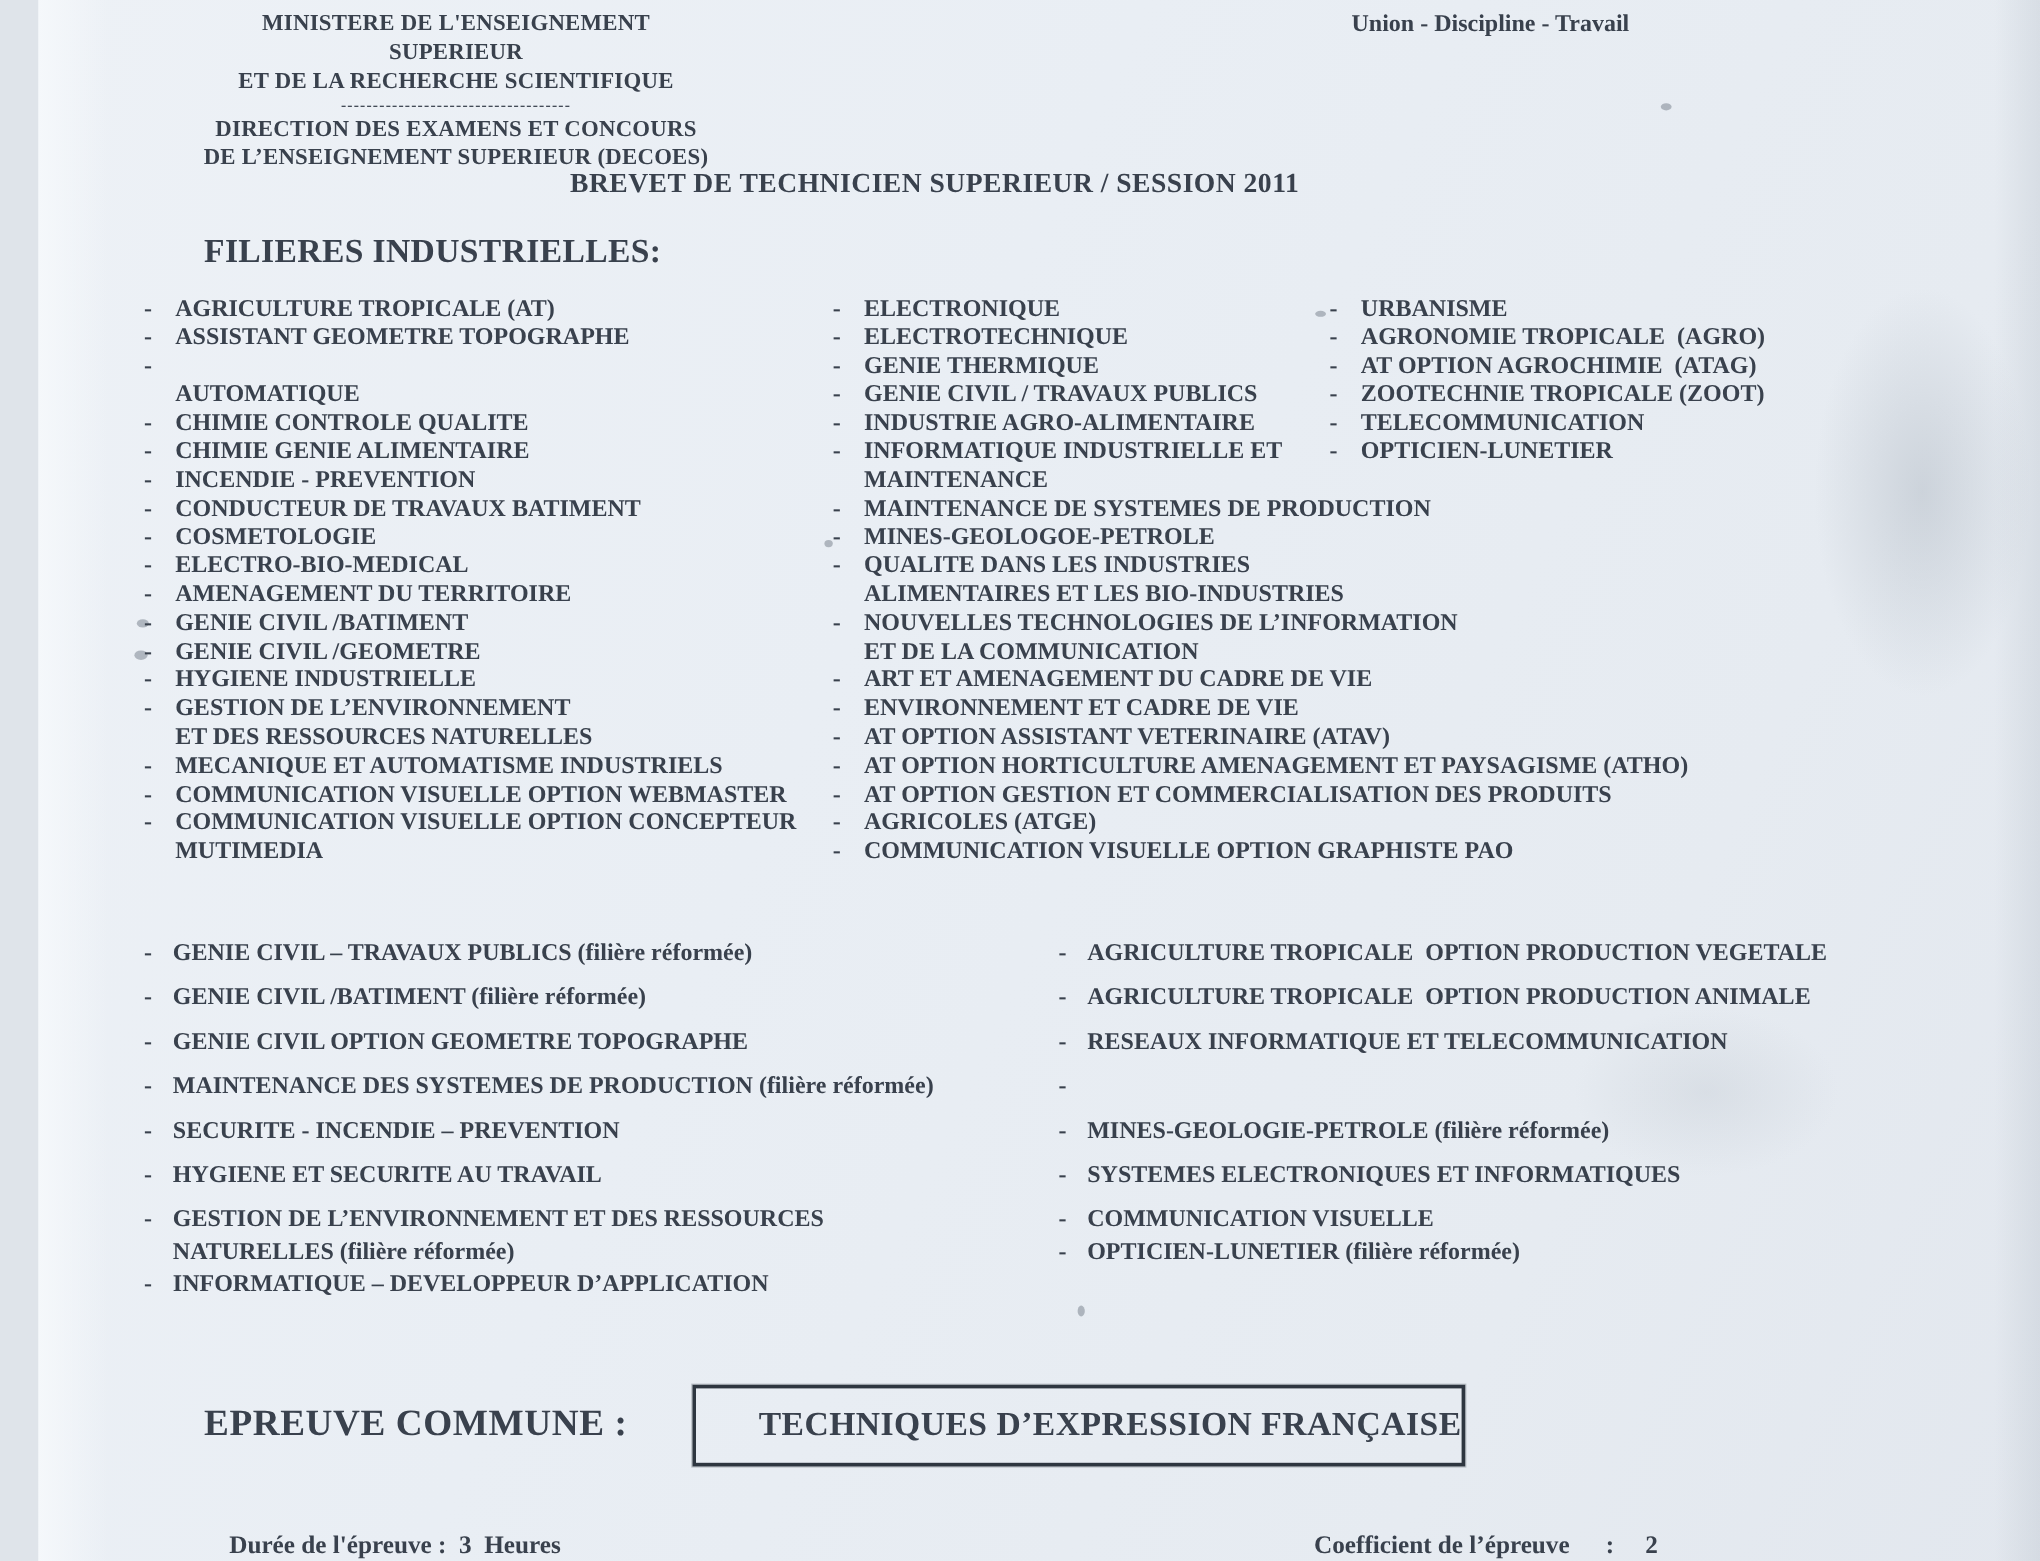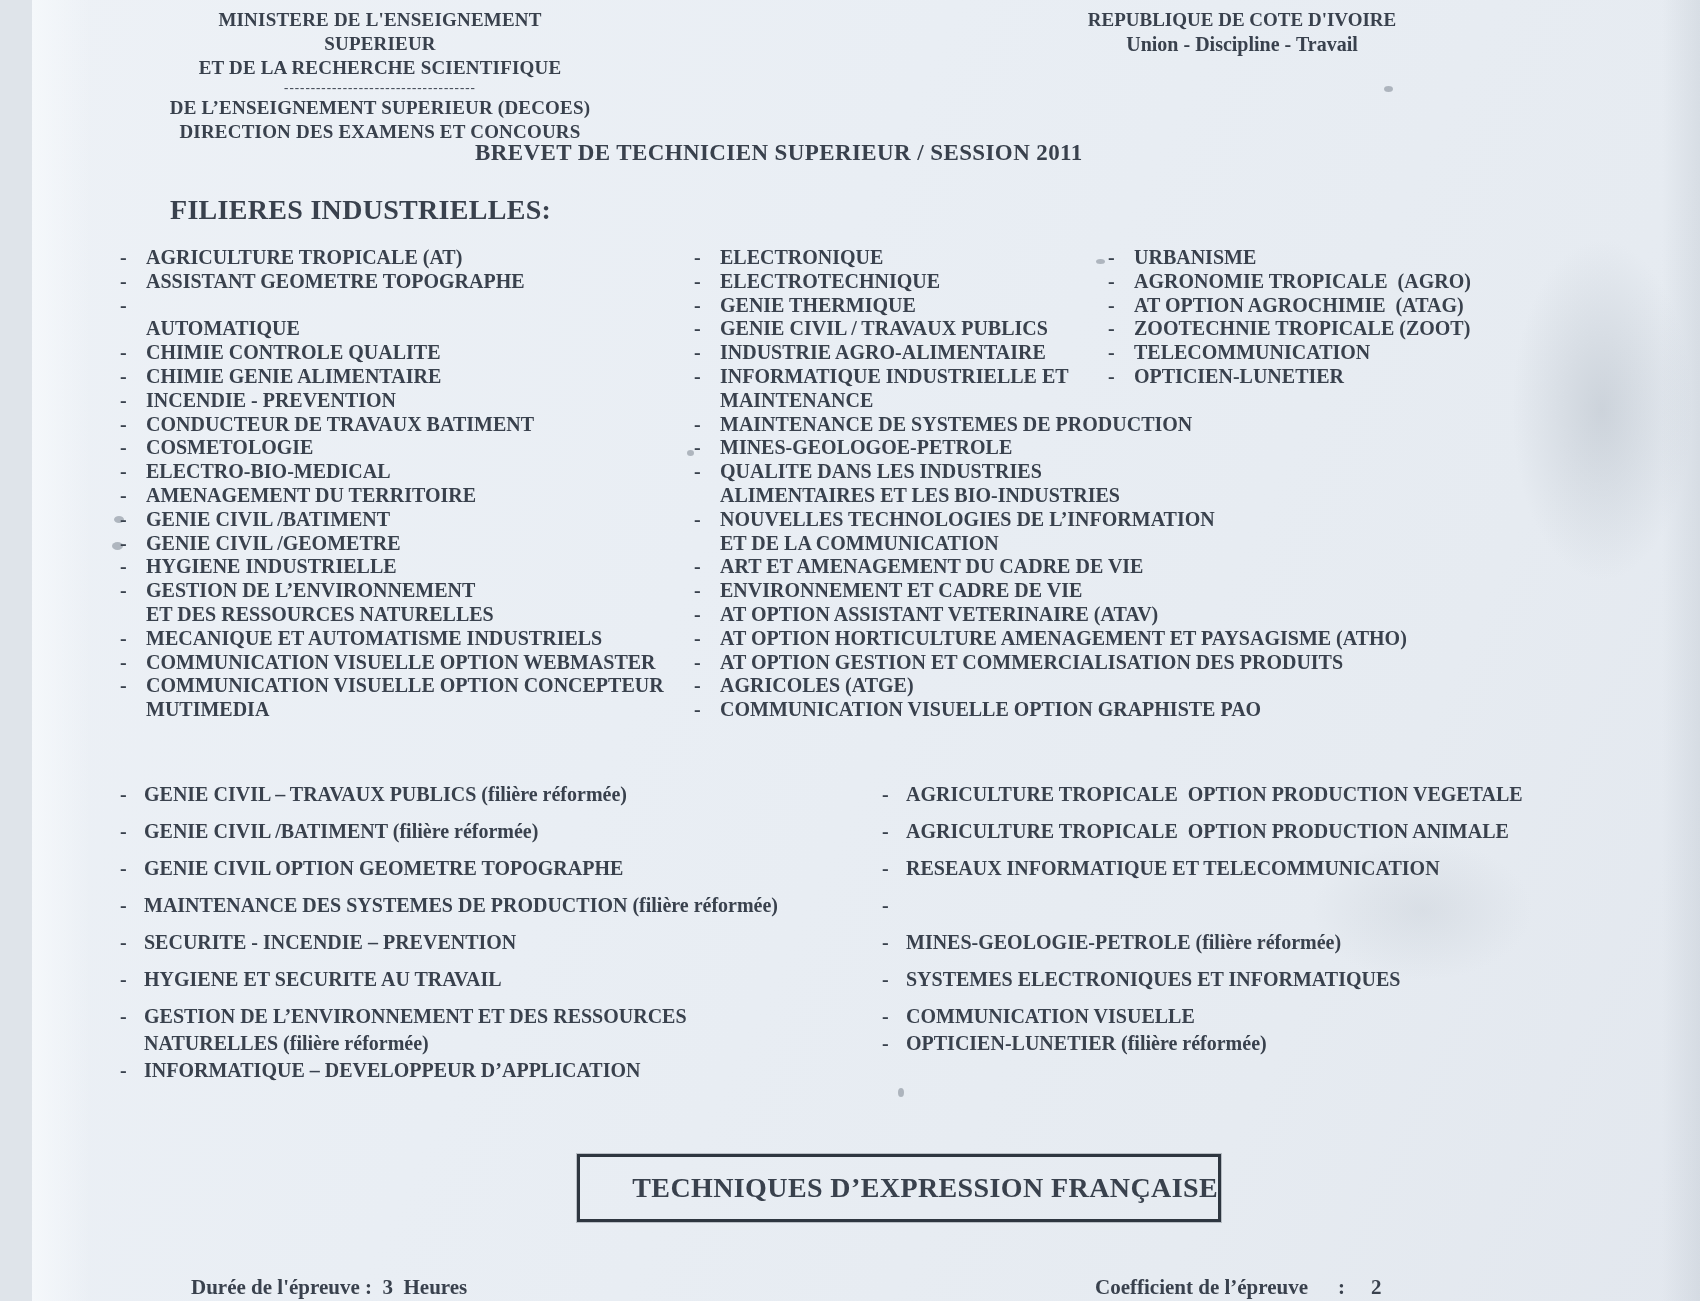--- a/index.html
+++ b/index.html
@@ -74,26 +74,25 @@
   <div class="speck" style="left:82px;top:516px;width:10px;height:7px;"></div>
   <div class="speck" style="left:80px;top:542px;width:11px;height:8px;"></div>
   <div class="speck" style="left:655px;top:450px;width:7px;height:6px;"></div>
   <div class="speck" style="left:1064px;top:259px;width:9px;height:5px;"></div>
   <div class="speck" style="left:866px;top:1088px;width:6px;height:9px;"></div>
 
   <div class="hdr-left">
     <div>MINISTERE DE L'ENSEIGNEMENT SUPERIEUR</div>
     <div>ET DE LA RECHERCHE SCIENTIFIQUE</div>
     <div class="divider">------------------------------------</div>
+    <div>DIRECTION DES EXAMENS ET CONCOURS</div>
     <div>DE L’ENSEIGNEMENT SUPERIEUR (DECOES)</div>
-    <div>DIRECTION DES EXAMENS ET CONCOURS</div>
   </div>
 
   <div class="hdr-right">
-    <div>REPUBLIQUE DE COTE D'IVOIRE</div>
     <div class="motto">Union - Discipline - Travail</div>
   </div>
 
   <div class="doc-title">BREVET DE TECHNICIEN SUPERIEUR / SESSION 2011</div>
 
   <div class="section-heading">FILIERES INDUSTRIELLES:</div>
 
   <div class="col b1 col-1">
       <div class="li-row">
         <span class="dash">-</span>
@@ -349,20 +348,21 @@
       <div class="li-row">
         <span class="dash">-</span>
         <span class="li-text">COMMUNICATION VISUELLE</span>
       </div>
       <div class="li-row tight">
         <span class="dash">-</span>
         <span class="li-text">OPTICIEN-LUNETIER (filière réformée)</span>
       </div>
     </div>
 
+  <div class="epreuve-label">EPREUVE COMMUNE :</div>
   <div class="epreuve-box">
     <span>TECHNIQUES D’EXPRESSION FRANÇAISE</span>
   </div>
 
   <div class="bottom-line duration">
     <span>Durée de l'épreuve :  </span><span>3  Heures</span>
   </div>
   <div class="bottom-line coefficient">
     <span>Coefficient de l’épreuve</span><span class="sep">:</span><span>2</span>
   </div>

